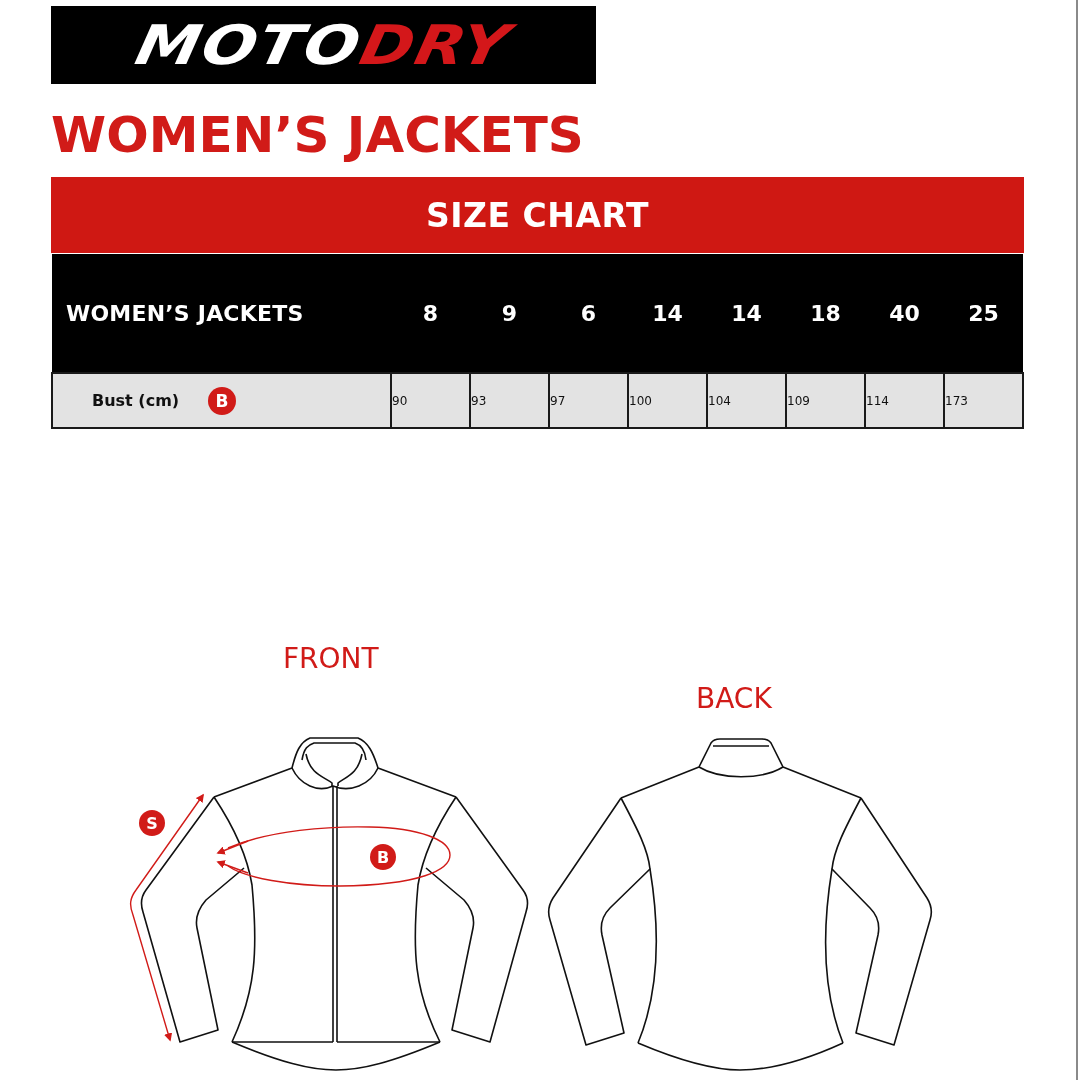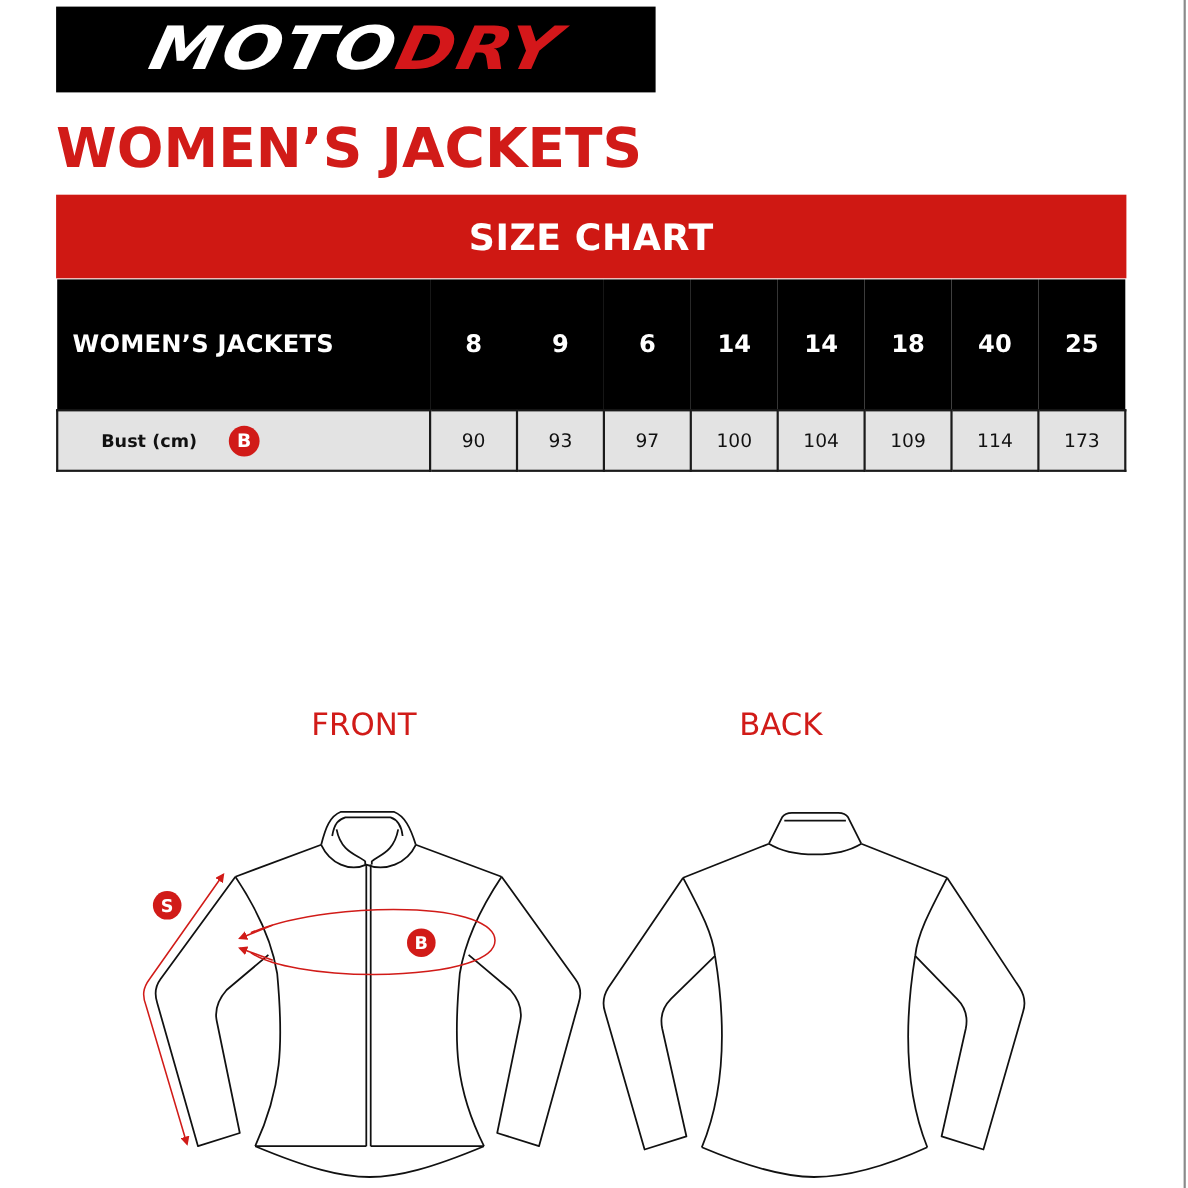--- a/index.html
+++ b/index.html
@@ -9,21 +9,21 @@
   .logo-text { font-family: "DejaVu Sans", sans-serif; font-weight: bold; font-style: italic; font-size: 64px; letter-spacing: 2px; transform: skewX(-12deg) scaleY(0.85); line-height: 1; }
   .logo-text .moto { color: #ffffff; }
   .logo-text .dry { color: #d4171a; }
   .page-title { position: absolute; left: 51px; top: 104px; font-family: "DejaVu Sans", sans-serif; font-weight: bold; font-size: 50px; color: #d11b18; letter-spacing: 0px; line-height: 62px; transform: scaleX(1.0); transform-origin: left; }
   .banner { position: absolute; left: 51px; top: 177px; width: 973px; height: 76px; background: #cf1813; display: flex; align-items: center; justify-content: center; }
   .banner-text { color: #fff; font-weight: bold; font-size: 33px; letter-spacing: 0.5px; }
   table.size-table { position: absolute; left: 51px; top: 254px; width: 973px; border-collapse: collapse; table-layout: fixed; }
   .size-table th { background: #000; color: #fff; height: 118px; font-weight: bold; font-size: 22px; text-align: center; padding: 0; }
   .size-table th.first { text-align: left; padding-left: 14px; font-weight: normal; font-size: 22px; letter-spacing: 0.2px; }
   .size-table th.first span { font-weight: bold; }
-  .size-table td { background: #e3e3e3; border: 2px solid #1a1a1a; height: 53px; text-align: center; font-size: 17px; color: #111; padding: 0; }
+  .size-table td { background: #e3e3e3; border: 2px solid #1a1a1a; height: 53px; text-align: left; font-size: 12px; color: #111; padding: 0; }
   .size-table td.label { text-align: left; padding-left: 18px; font-weight: bold; font-size: 16px; }
   .label-wrap { display: flex; align-items: center; }
   .badge { display: inline-flex; align-items: center; justify-content: center; width: 28px; height: 28px; border-radius: 50%; background: #d11b18; color: #fff; font-weight: bold; font-size: 17px; }
   .diagram-title { position: absolute; top: 642px; font-weight: normal; font-size: 28px; color: #d11b18; }
   .diagram-svg { position: absolute; left: 0; top: 0; }
 </style>
 </head>
 <body>
 
 <div class="edge-line"></div>
@@ -79,21 +79,21 @@
       <td>100</td>
       <td>104</td>
       <td>109</td>
       <td>114</td>
       <td>173</td>
     </tr>
   </tbody>
 </table>
 
 <div class="diagram-title" style="left:283px;">FRONT</div>
-<div class="diagram-title" style="left:672px;">BACK</div>
+<div class="diagram-title" style="left:696px;margin-top:40px;">BACK</div>
 
 <svg class="diagram-svg" width="1080" height="1080" viewBox="0 0 1080 1080">
   <defs>
     <marker id="arrowRed" viewBox="0 0 10 10" refX="8" refY="5" markerWidth="6" markerHeight="6" orient="auto-start-reverse">
       <path d="M0,0 L10,5 L0,10 z" fill="#d11b18"></path>
     </marker>
   </defs>
 
   <g fill="none" stroke="#111" stroke-width="1.6" stroke-linejoin="round">
 

